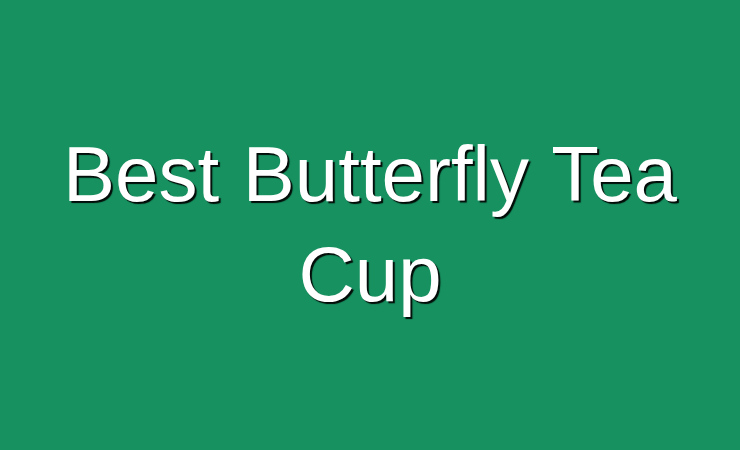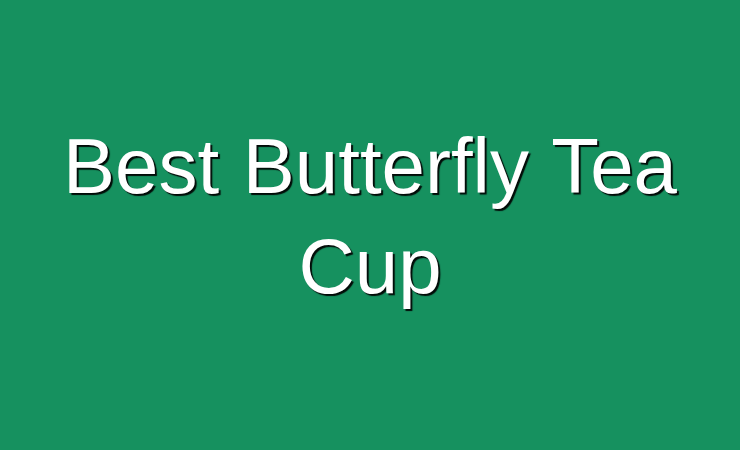--- a/index.html
+++ b/index.html
@@ -25,21 +25,21 @@
     overflow: hidden;
   }
 
   .title-wrap {
     width: 660px;
     margin-top: 116px;
     text-align: center;
   }
 
   .banner-title {
-    margin: 0;
+    margin: 8px;
     padding: 0;
     font-family: "Liberation Sans", sans-serif;
     font-weight: 400;
     font-size: 78px;
     line-height: 100px;
     letter-spacing: 0px;
     color: #ffffff;
     text-shadow: 2px 2px 1px rgba(0, 0, 0, 0.92);
     word-spacing: 2px;
     white-space: normal;

